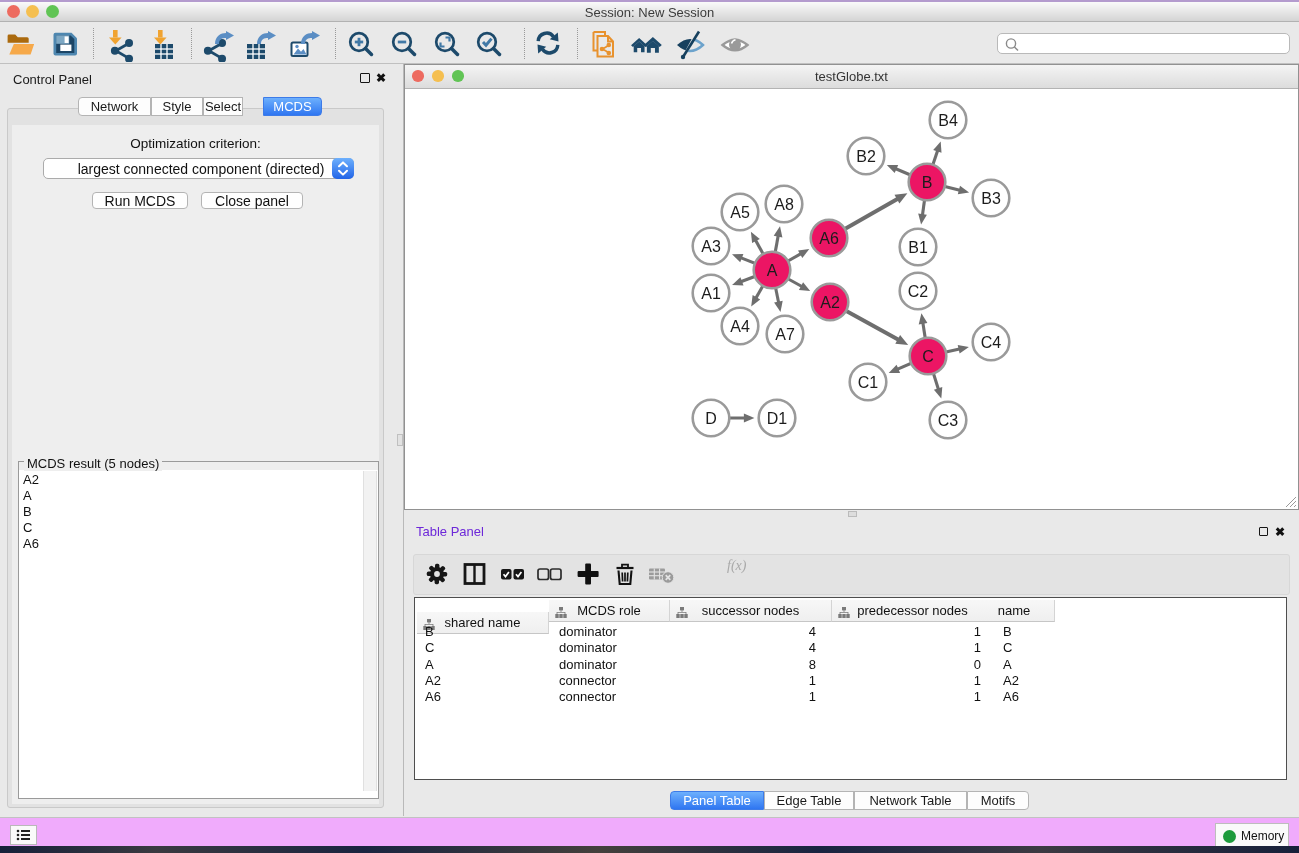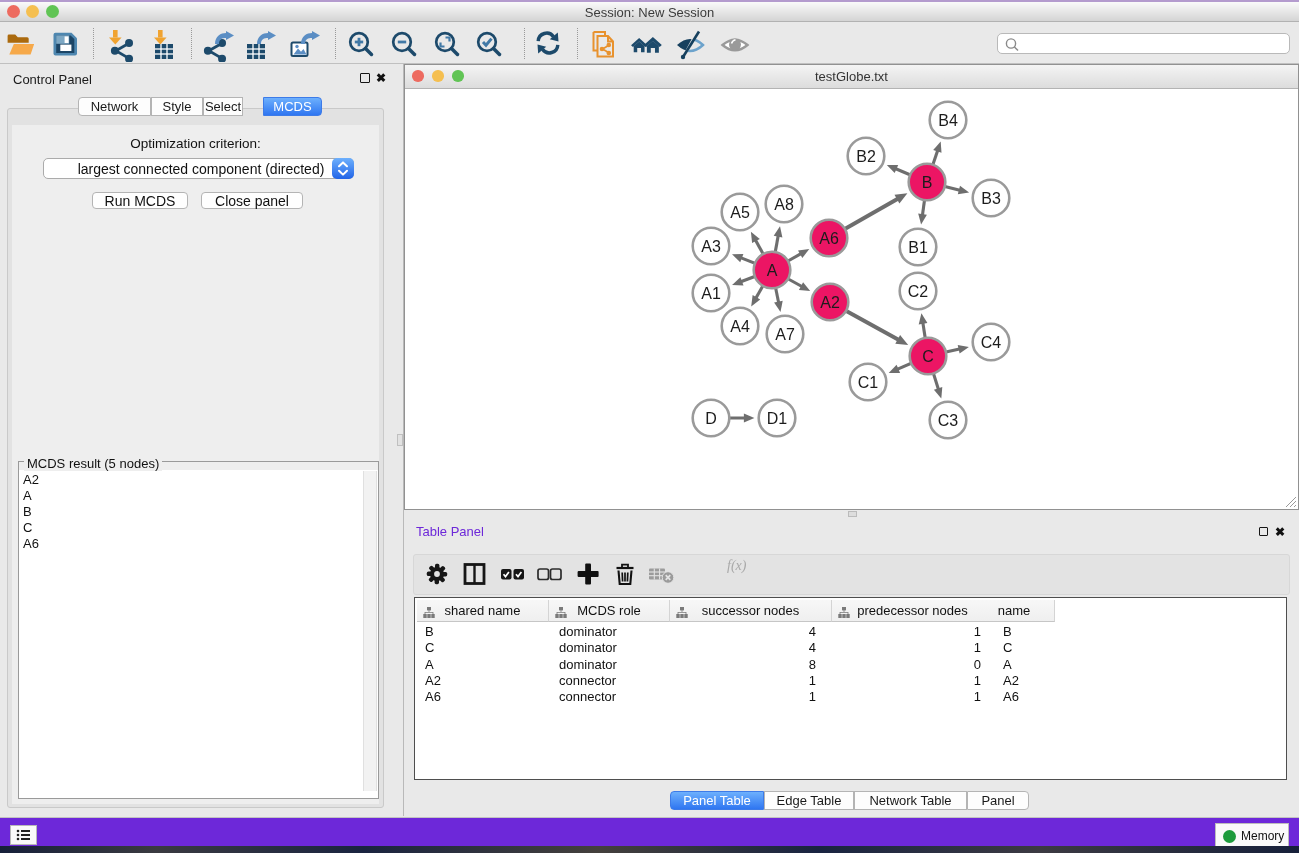--- a/index.html
+++ b/index.html
@@ -46,21 +46,21 @@
 #tp-max { left:1259px; top:527px; width:9px; height:9px; border:1.5px solid #161616; border-radius:1px; }
 #tp-close { left:1275px; top:525px; font-size:12px; color:#111; font-weight:bold; }
 #tp-toolbar { left:413px; top:554px; width:877px; height:41px; background:#e3e3e3; border:1px solid #d7d7d7; border-radius:3px; }
 #table { left:414px; top:597px; width:873px; height:183px; background:#fff; border:1px solid #4e4e4e; }
 .th { position:absolute; top:2px; height:22px; background:linear-gradient(#f7f7f7,#efefef); border-right:1px solid #d4d4d4; border-bottom:1px solid #c6c6c6; font-size:13px; color:#111; text-align:center; line-height:22px; }
 .td { position:absolute; font-size:13px; color:#111; height:16px; white-space:nowrap; }
 .hicon { position:absolute; top:7px; }
 
 .btab { position:absolute; top:791px; height:19px; border:1px solid #b4b4b4; background:#fdfdfd; font-size:13px; color:#1a1a1a; text-align:center; line-height:18px; }
 
-#statusbar { left:0; top:817px; width:1299px; height:29px; background:#6d28d9; border-top:1px solid #c2c2c2; }
+#statusbar { left:0; top:817px; width:1299px; height:29px; background:#f0abfc; border-top:1px solid #c2c2c2; }
 #sb-btn { position:absolute; left:10px; top:7px; width:27px; height:20px; background:#fafafa; border:1px solid #b9b9b9; }
 #mem-btn { position:absolute; left:1215px; top:5px; width:74px; height:24px; background:#fafafa; border:1px solid #bdbdbd; }
 #mem-dot { position:absolute; left:7px; top:6px; width:13px; height:13px; border-radius:50%; background:#1d9b3c; }
 #mem-txt { position:absolute; left:25px; top:5px; font-size:12px; color:#111; }
 </style>
 </head>
 <body>
 <div class="abs" id="desktop-top"></div>
 <div class="abs" id="desktop-bot"></div>
 <div class="abs" id="titlebar">
@@ -430,21 +430,21 @@
         <line x1="4" y1="16.7" x2="20" y2="16.7"></line>
         <line x1="9.3" y1="9.5" x2="9.3" y2="20.5"></line>
         <line x1="14.6" y1="9.5" x2="14.6" y2="20.5"></line>
       </g>
 <circle cx="23" cy="18.5" r="5.8" fill="#9b9b9b" stroke="#e3e3e3" stroke-width="1"></circle>
       <path d="M20.7 16.2 l4.6 4.6 M25.3 16.2 l-4.6 4.6" stroke="#e3e3e3" stroke-width="1.7"></path>
     </svg>
 <div style="position:absolute;left:265px;top:3px;font-family:'Liberation Serif',serif;font-style:italic;font-size:14px;color:#a9a9a9;margin-left:48px;">f(x)</div>
 </div>
 <div class="abs" id="table">
-<div class="th" style="left:2px;width:132px;"><svg class="hicon" style="left:6px" width="12" height="11" viewBox="0 0 12 11">
+<div class="th" style="left:2px;width:132px;margin-top:12px;"><svg class="hicon" style="left:6px" width="12" height="11" viewBox="0 0 12 11">
         <g fill="#7a7a7a">
           <rect x="4" y="0" width="4" height="3.4"></rect>
           <rect x="0.3" y="7" width="3.4" height="4"></rect>
           <rect x="4.3" y="7" width="3.4" height="4"></rect>
           <rect x="8.3" y="7" width="3.4" height="4"></rect>
           <path d="M5.6 3 h0.8 v2 h4 v2.5 h-0.8 v-1.7 h-7.2 v1.7 h-0.8 v-2.5 h4 z"></path>
         </g>
       </svg>shared name</div>
 <div class="th" style="left:134px;width:121px;"><svg class="hicon" style="left:6px" width="12" height="11" viewBox="0 0 12 11">
         <g fill="#7a7a7a">
@@ -497,21 +497,21 @@
 <div class="td" style="left:10px;top:91px;">A6</div>
 <div class="td" style="left:144px;top:91px;">connector</div>
 <div class="td" style="left:255px;top:91px;width:146px;text-align:right;">1</div>
 <div class="td" style="left:417px;top:91px;width:149px;text-align:right;">1</div>
 <div class="td" style="left:588px;top:91px;">A6</div>
 </div>
 
 <div class="btab" style="left:670px;width:94px;border-radius:4px 0 0 4px;background:linear-gradient(#6db0fd,#2f76f1);color:#fff;border-color:#3d7be8;">Panel Table</div>
 <div class="btab" style="left:764px;width:90px;">Edge Table</div>
 <div class="btab" style="left:854px;width:113px;">Network Table</div>
-<div class="btab" style="left:967px;width:62px;border-radius:0 4px 4px 0;">Panel</div>
+<div class="btab" style="left:967px;width:62px;border-radius:0 4px 4px 0;">Motifs</div>
 
 <div class="abs" id="statusbar">
   <div id="sb-btn"><svg width="25" height="18" viewBox="0 0 25 18">
         <g fill="#222">
           <circle cx="7" cy="5" r="1.3"></circle>
           <rect x="10" y="4" width="9" height="2"></rect>
           <circle cx="7" cy="9" r="1.3"></circle>
           <rect x="10" y="8" width="9" height="2"></rect>
           <circle cx="7" cy="13" r="1.3"></circle>
           <rect x="10" y="12" width="9" height="2"></rect>

